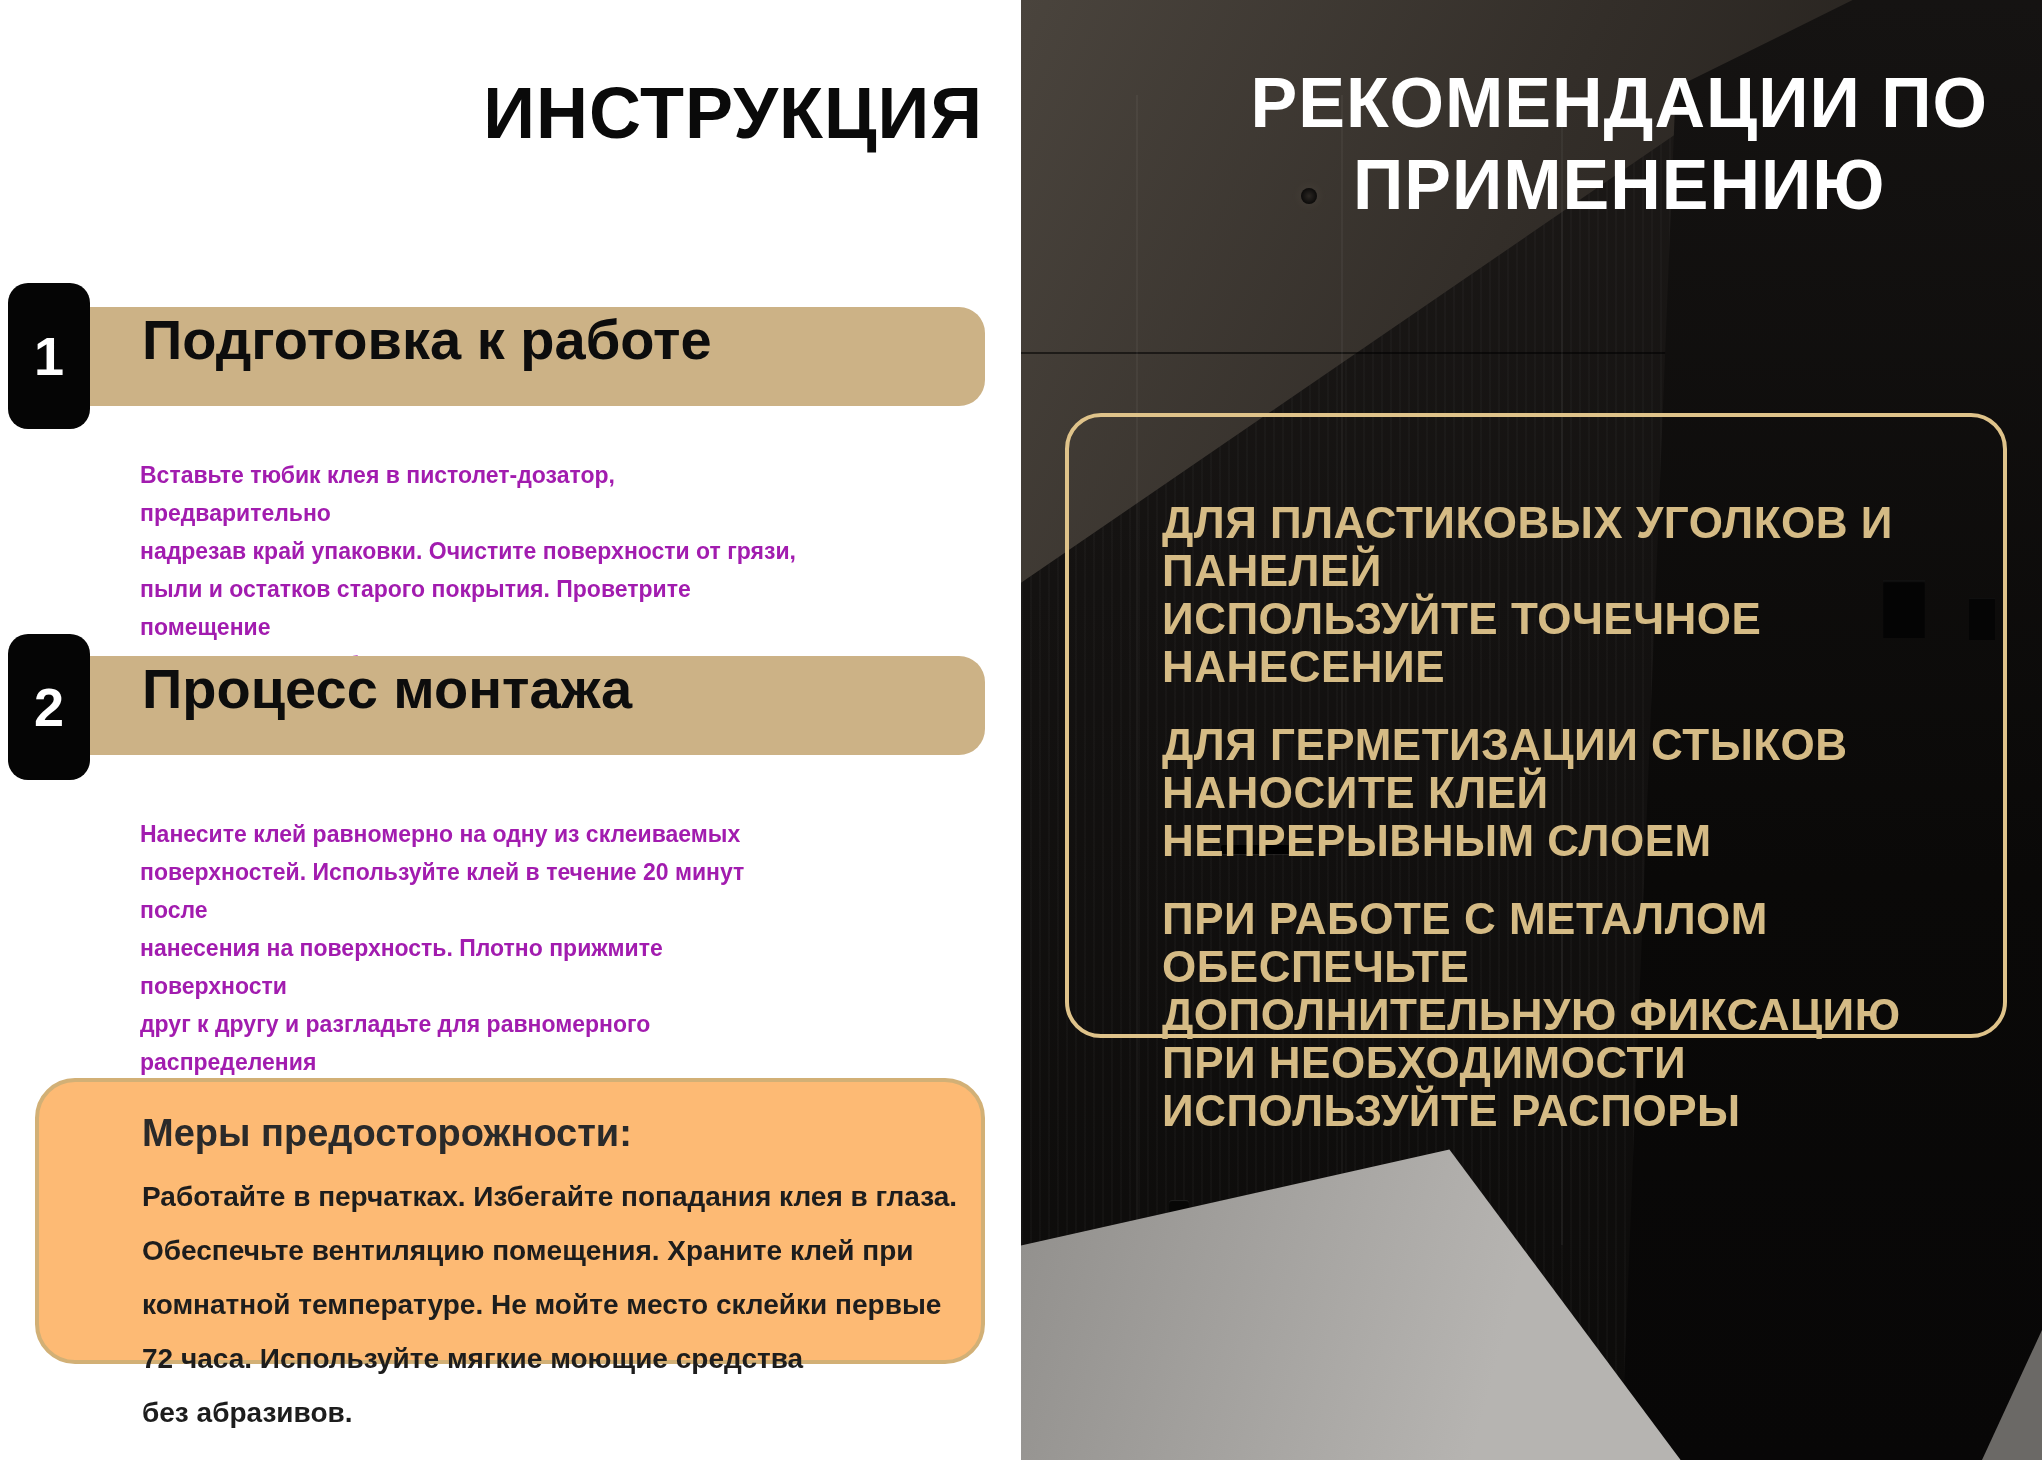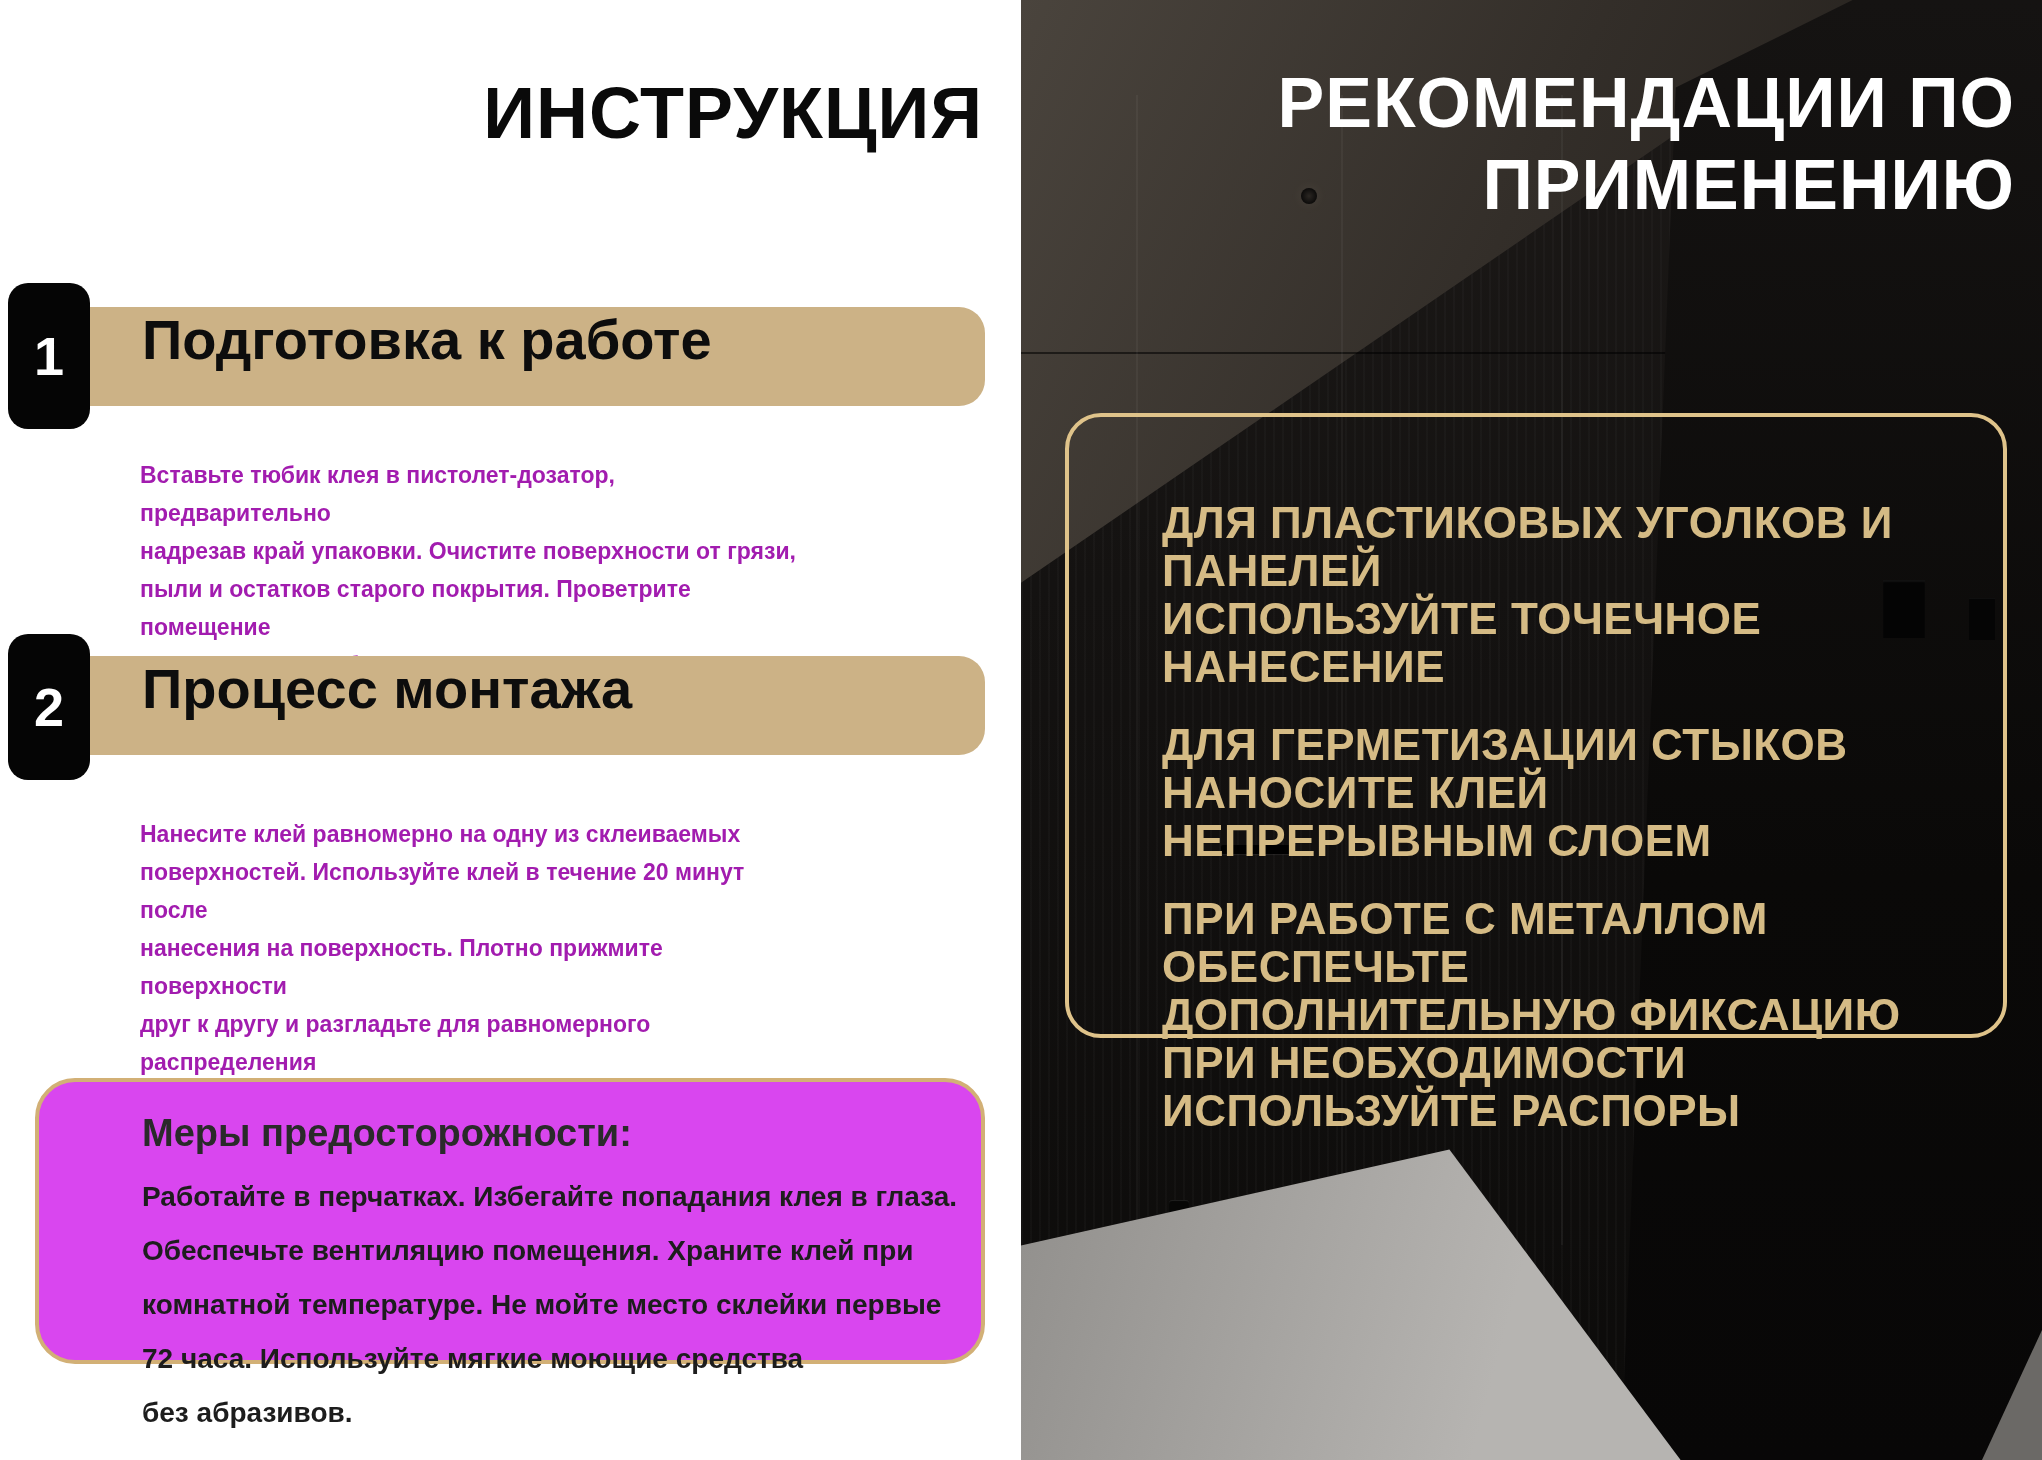--- a/index.html
+++ b/index.html
@@ -29,21 +29,21 @@
   .banner.b1{top:307px;}
   .banner.b2{top:656px;}
   .para{
     position:absolute;left:140px;width:660px;
     font-size:23px;line-height:38px;font-weight:700;color:#a21caf;white-space:pre-line;
   }
   .para.p1{top:456px;}
   .para.p2{top:815px;}
   .safety{
     position:absolute;left:35px;top:1078px;width:950px;height:286px;
-    border:4px solid #d2b076;border-radius:40px;box-sizing:border-box;background:#d946ef;
+    border:4px solid #d2b076;border-radius:40px;box-sizing:border-box;background:#fdba74;
   }
   .safety-title{
     position:absolute;left:103px;top:30px;font-size:38px;font-weight:700;color:#2a2a2a;
   }
   .safety-body{
     position:absolute;left:103px;top:88px;width:820px;
     font-size:28px;line-height:54px;font-weight:700;color:#1d1d1d;white-space:pre-line;
   }
   
   .photo{
@@ -81,21 +81,21 @@
   .floor{
     position:absolute;left:0;bottom:0;width:680px;height:320px;
     background:linear-gradient(105deg,#918f8c 0%,#b6b4b1 70%);
     clip-path:polygon(0 33%,63% 3%,97% 100%,0 100%);
   }
   .floor-wedge{
     position:absolute;right:0;bottom:0;width:60px;height:130px;background:#6b6966;
     clip-path:polygon(100% 0,100% 100%,0 100%);
   }
   .rec-title{
-    position:absolute;top:62px;right:27px;text-align:right;
+    position:absolute;top:62px;right:54px;text-align:center;
     color:#ffffff;font-size:70px;line-height:82px;font-weight:700;
     white-space:pre-line;letter-spacing:1px;z-index:5;
   }
   .rec-box{
     position:absolute;left:44px;top:413px;width:942px;height:625px;
     border:4px solid #dfc38a;border-radius:36px;box-sizing:border-box;
     padding:82px 40px 0 93px;z-index:5;
   }
   .rec-item{
     font-size:44px;line-height:48px;font-weight:700;color:#d5bb85;

